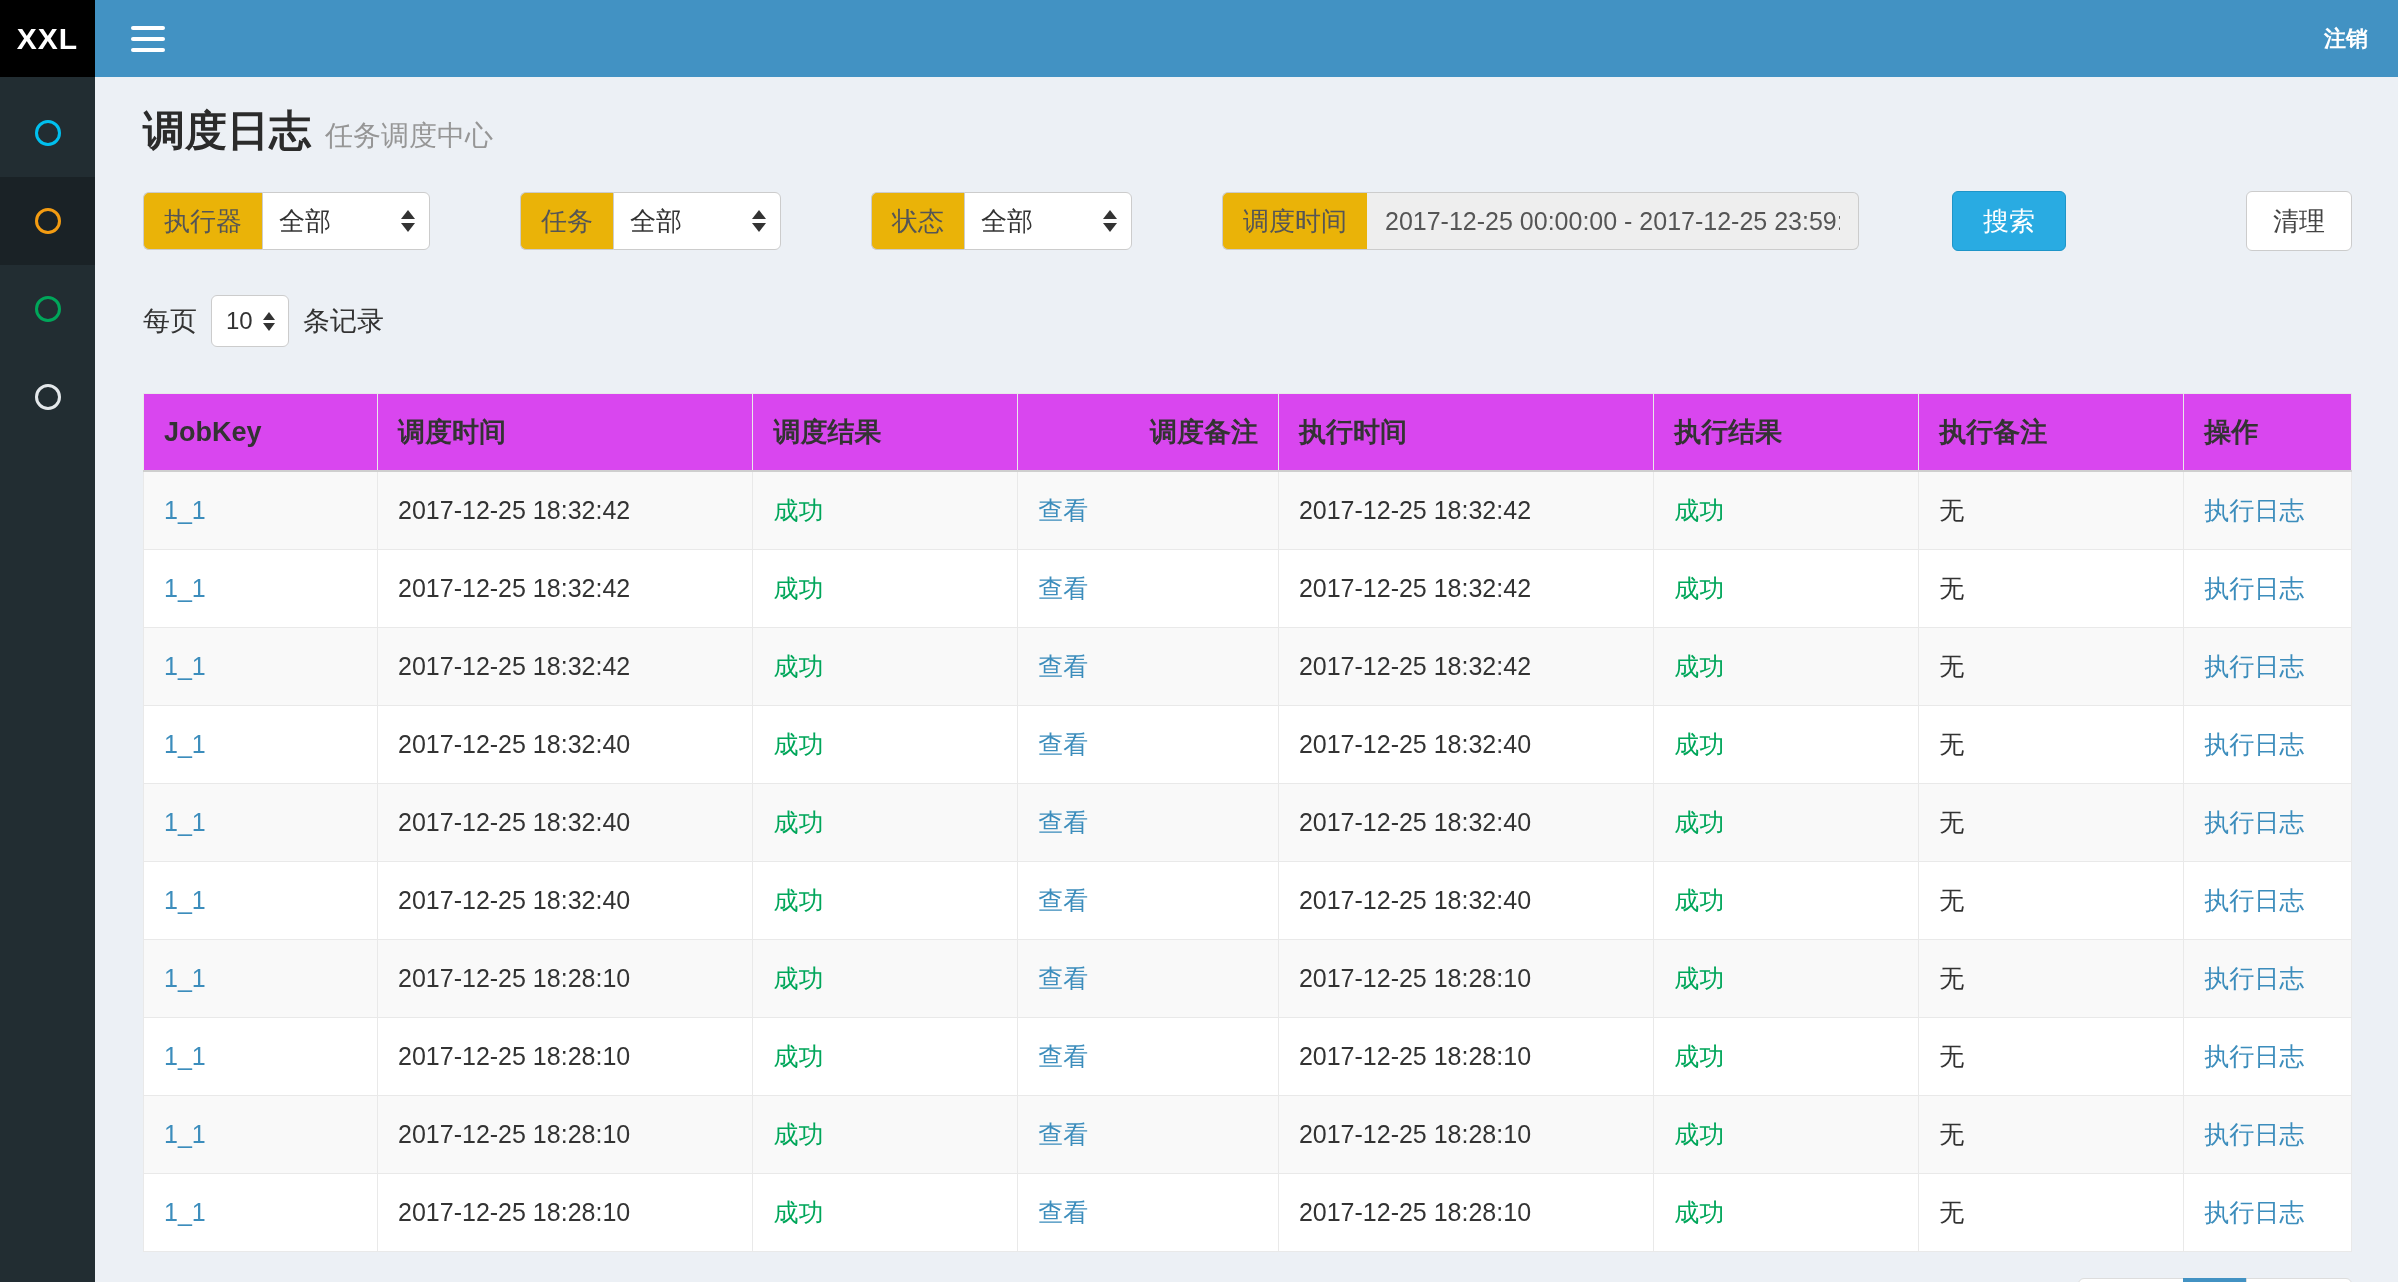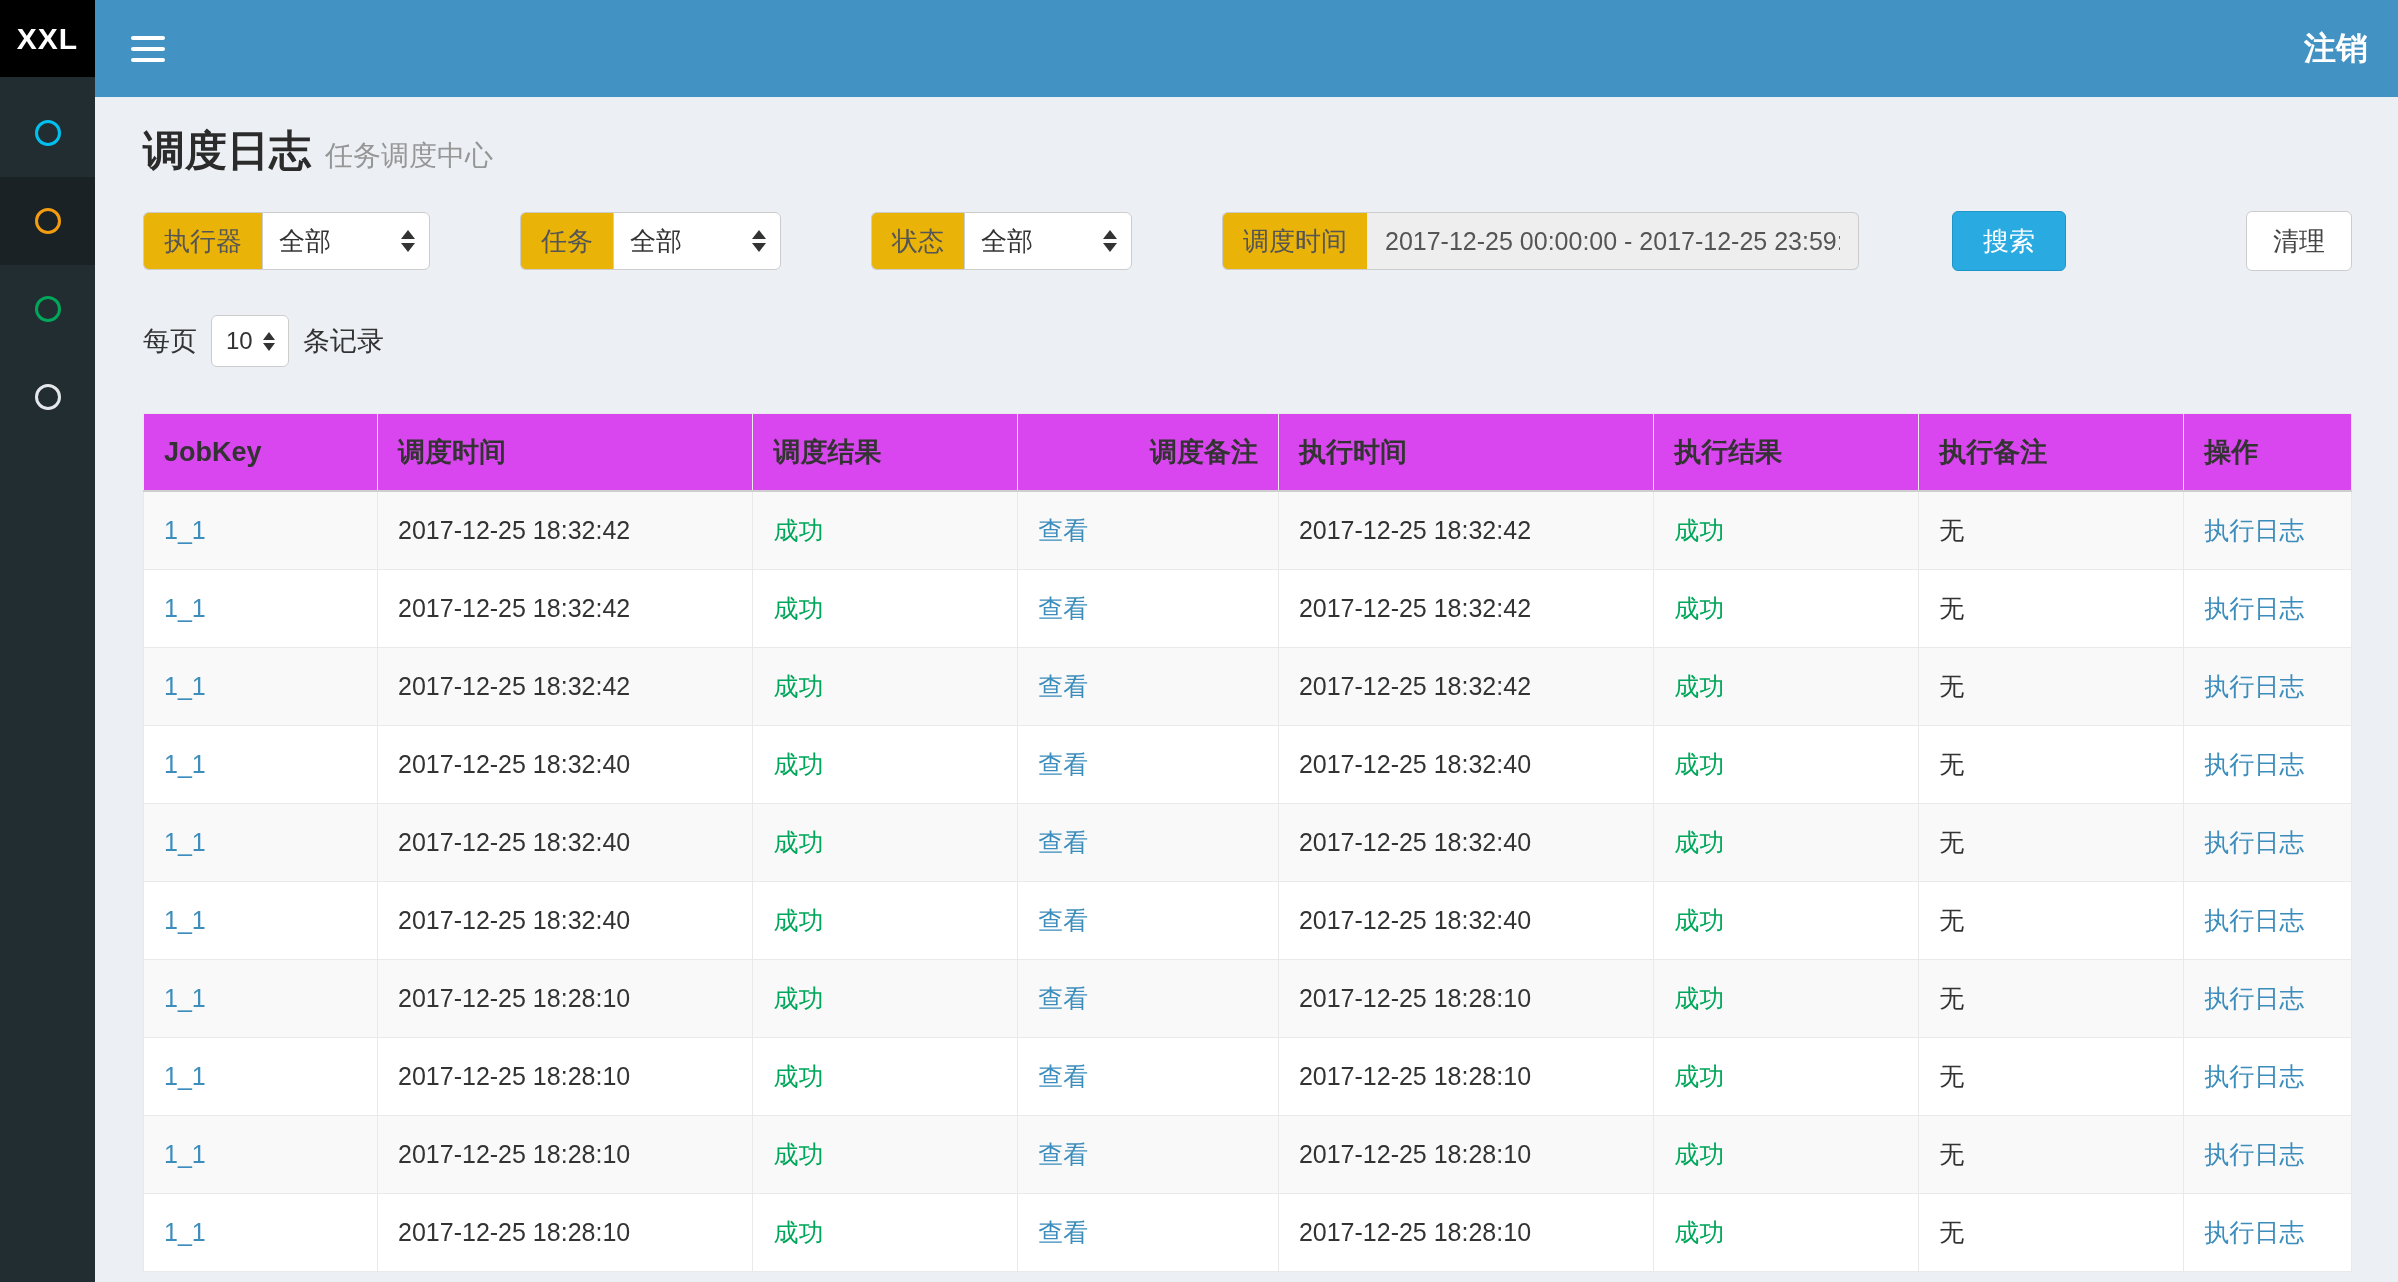--- a/index.html
+++ b/index.html
@@ -16,30 +16,30 @@
   }
   *{box-sizing:border-box;margin:0;padding:0;}
   html,body{width:2398px;height:1282px;}
   body{
     font-family:"Liberation Sans","DejaVu Sans",sans-serif;
     background:var(--content_bg);
     color:#333;
     overflow:hidden;
   }
   
-  .navbar{height:97px;display:flex;background:var(--navbar);}
+  .navbar{height:77px;display:flex;background:var(--navbar);}
   .logo{
     width:95px;height:77px;background:var(--logo_bg);color:#fff;
     display:flex;align-items:center;justify-content:center;
     font-size:30px;font-weight:bold;letter-spacing:1px;cursor:pointer;
   }
   .nav-rest{flex:1;display:flex;align-items:center;}
   .hamburger{margin-left:36px;width:34px;height:26px;display:flex;flex-direction:column;justify-content:space-between;cursor:pointer;}
   .hamburger .bar{height:4px;border-radius:2px;background:#fff;}
-  .logout{margin-left:auto;margin-right:30px;color:#fff;font-size:32px;font-weight:bold;cursor:pointer;}
+  .logout{margin-left:auto;margin-right:30px;color:#fff;font-size:22px;font-weight:bold;cursor:pointer;}
   
   .sidebar{position:absolute;left:0;top:77px;bottom:0;width:95px;background:var(--sidebar_bg);padding-top:12px;}
   .side-item{height:88px;display:flex;align-items:center;justify-content:center;cursor:pointer;}
   .side-item.active{background:var(--sidebar_active_bg);}
   .circle{width:26px;height:26px;border:3px solid #fff;border-radius:50%;display:block;}
   
   .main{margin-left:95px;padding:14px 46px 30px 48px;}
   .page-header{margin-top:12px;display:flex;align-items:baseline;}
   .page-title{font-size:42px;font-weight:bold;color:#2b2b2b;}
   .page-subtitle{font-size:28px;color:#969696;margin-left:14px;}

